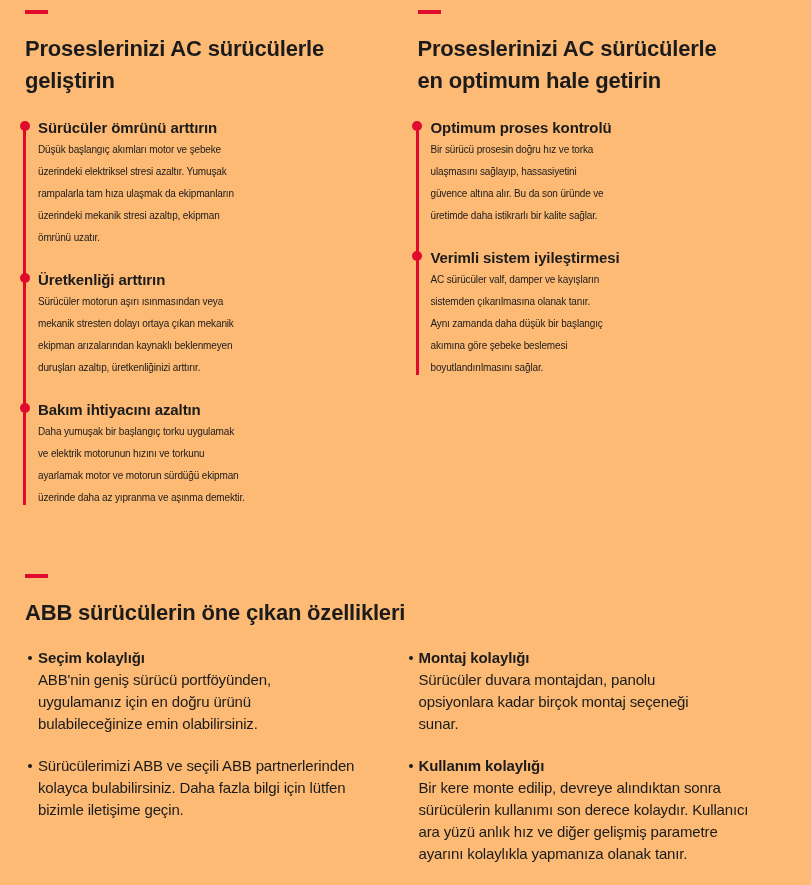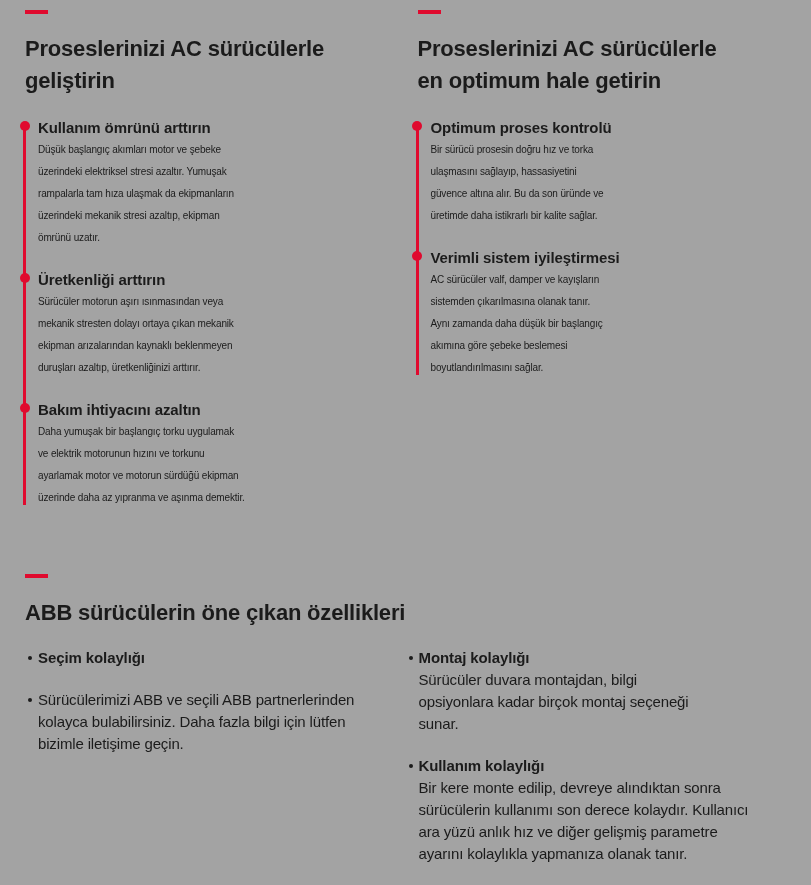--- a/index.html
+++ b/index.html
@@ -2,21 +2,21 @@
 <html><head>
 <meta charset="utf-8">
 <title>ABB AC Drives Brochure Page</title>
 <style>
   * { box-sizing: border-box; }
   html, body { margin: 0; padding: 0; background: #ffffff; }
   .page {
     position: relative;
     width: 811px;
     height: 885px;
-    background: #a3a3a3;
+    background: #fdba74;
     font-family: "Liberation Sans", sans-serif;
     color: #1b1b1b;
     padding: 10px 25px 0 25px;
     overflow: hidden;
   }
   .top-grid {
     display: grid;
     grid-template-columns: 1fr 1fr;
     column-gap: 24px;
   }
@@ -113,21 +113,21 @@
   <div class="top-grid">
 
     <section class="col">
       <div class="dash"></div>
       <h1 class="heading">
         <span>Proseslerinizi AC sürücülerle</span>
         <span>geliştirin</span>
       </h1>
       <div class="timeline">
         <div class="t-item">
-          <div class="t-title"><span class="bullet-dot"></span><span>Kullanım ömrünü arttırın</span></div>
+          <div class="t-title"><span class="bullet-dot"></span><span>Sürücüler ömrünü arttırın</span></div>
           <div class="t-body">Düşük başlangıç akımları motor ve şebeke
 üzerindeki elektriksel stresi azaltır. Yumuşak
 rampalarla tam hıza ulaşmak da ekipmanların
 üzerindeki mekanik stresi azaltıp, ekipman
 ömrünü uzatır.</div>
         </div>
         <div class="t-item">
           <div class="t-title"><span class="bullet-dot"></span><span>Üretkenliği arttırın</span></div>
           <div class="t-body">Sürücüler motorun aşırı ısınmasından veya
 mekanik stresten dolayı ortaya çıkan mekanik
@@ -172,33 +172,36 @@
   </div>
 
   <div class="features">
     <div class="dash"></div>
     <h2 class="heading">ABB sürücülerin öne çıkan özellikleri</h2>
     <div class="feat-grid">
       <div class="feat-col">
         <div class="feat-item">
           <span class="dot"></span>
           <div class="feat-title">Seçim kolaylığı</div>
+          <div class="feat-body">ABB'nin geniş sürücü portföyünden,
+uygulamanız için en doğru ürünü
+bulabileceğinize emin olabilirsiniz.</div>
         </div>
         <div class="feat-item">
           <span class="dot"></span>
           <div class="feat-body">Sürücülerimizi ABB ve seçili ABB partnerlerinden
 kolayca bulabilirsiniz. Daha fazla bilgi için lütfen
 bizimle iletişime geçin.</div>
         </div>
       </div>
       <div class="feat-col">
         <div class="feat-item">
           <span class="dot"></span>
           <div class="feat-title">Montaj kolaylığı</div>
-          <div class="feat-body">Sürücüler duvara montajdan, bilgi
+          <div class="feat-body">Sürücüler duvara montajdan, panolu
 opsiyonlara kadar birçok montaj seçeneği
 sunar.</div>
         </div>
         <div class="feat-item">
           <span class="dot"></span>
           <div class="feat-title">Kullanım kolaylığı</div>
           <div class="feat-body">Bir kere monte edilip, devreye alındıktan sonra
 sürücülerin kullanımı son derece kolaydır. Kullanıcı
 ara yüzü anlık hız ve diğer gelişmiş parametre
 ayarını kolaylıkla yapmanıza olanak tanır.</div>

